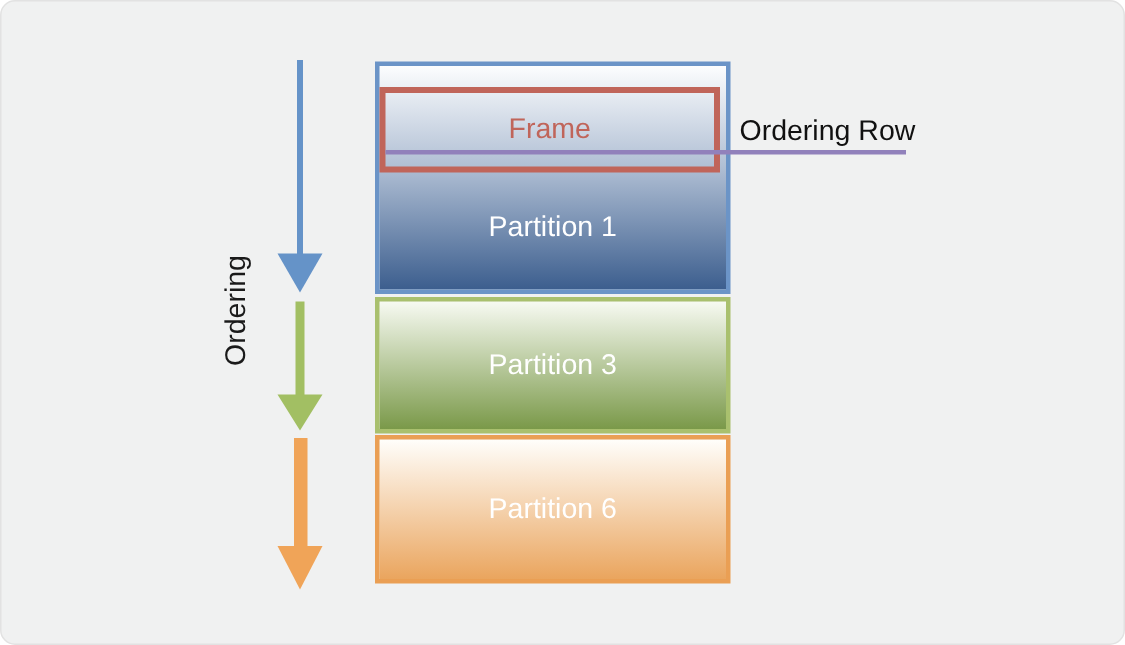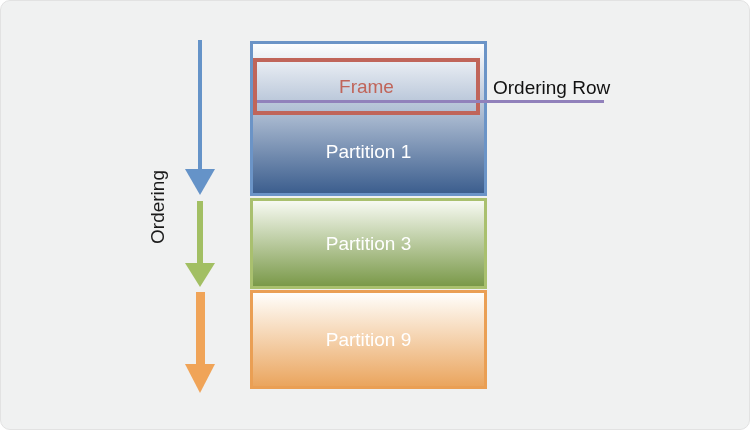--- a/index.html
+++ b/index.html
@@ -119,16 +119,16 @@
   </div>
 
   <div class="current-row-line"></div>
   <div class="current-row-label">Ordering Row</div>
 
   <div class="partition partition-2">
     <span class="partition-label">Partition 3</span>
   </div>
 
   <div class="partition partition-3">
-    <span class="partition-label">Partition 9</span>
+    <span class="partition-label">Partition 6</span>
   </div>
 
 </div>
 
 </body></html>

